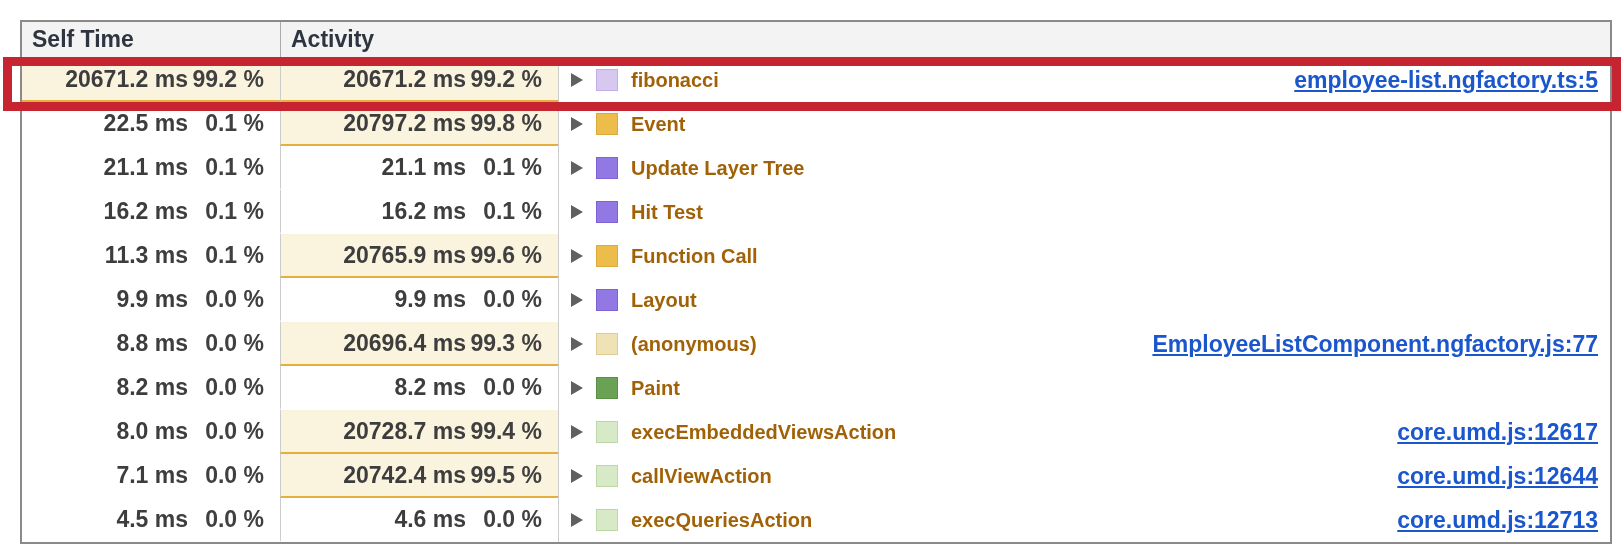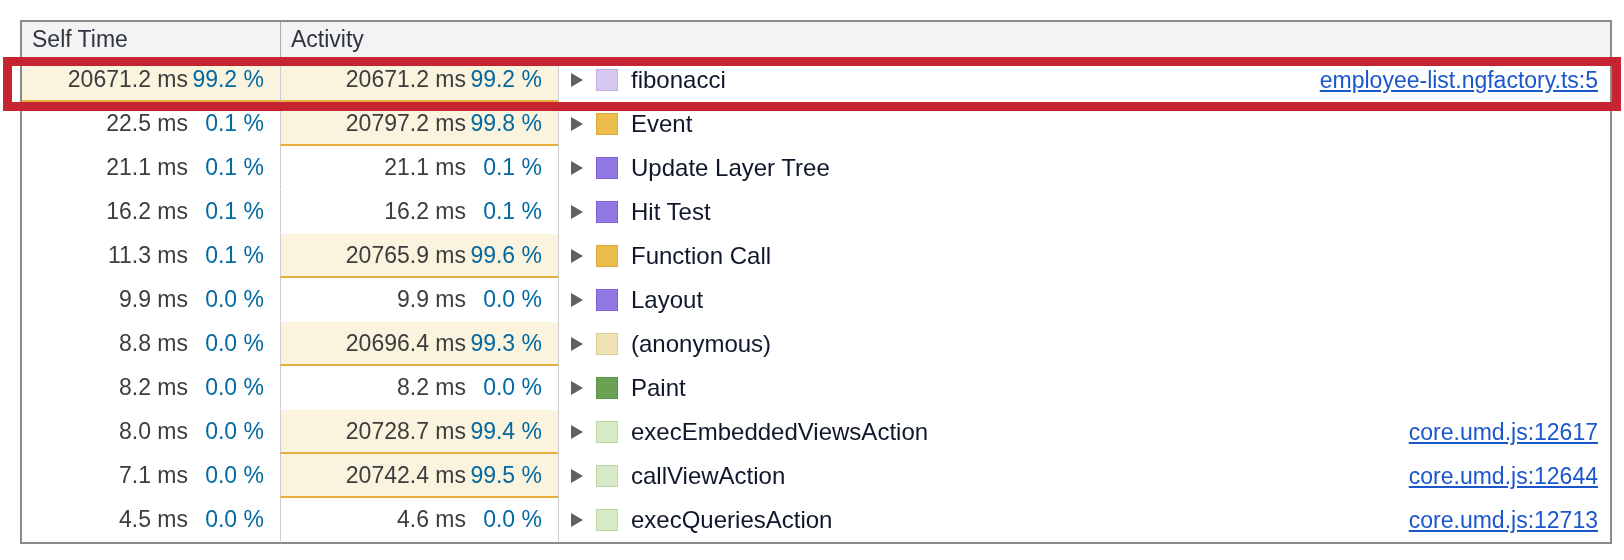--- a/index.html
+++ b/index.html
@@ -10,20 +10,21 @@
     overflow: hidden;
     position: relative;
   }
   .datagrid {
     position: absolute;
     left: 20px; top: 20px;
     width: 1588px;
     border: 2px solid #8a8a8a;
     box-sizing: content-box;
     background: #fff;
+    font-weight: bold;
   }
   .grid-header {
     display: flex;
     height: 35px;
     background: #f3f3f3;
     border-bottom: 1px solid #c6c6c6;
   }
   .grid-header .hcell {
     display: flex;
     align-items: center;
@@ -53,21 +54,21 @@
   }
   .num-cell.col-total, .act-cell { border-left: 1px solid #cccccc; }
   .num-cell.hl {
     background: #faf3de;
     border-bottom-color: #e6ae3d;
   }
   .ms-val { color: #3d3d3d; }
   .pct-val {
     width: 76px;
     text-align: right;
-    color: #0369a1;
+    color: #404040;
   }
   .act-cell {
     flex: 1; min-width: 0;
     display: flex;
     align-items: center;
     box-sizing: border-box;
     padding-left: 12px;
     padding-right: 12px;
   }
   .disclosure {
@@ -79,22 +80,22 @@
     flex: none;
   }
   .evt-icon {
     width: 22px; height: 22px;
     box-sizing: border-box;
     border: 1px solid rgba(0,0,0,0.15);
     margin-right: 13px;
     flex: none;
   }
   .act-label {
-    font-size: 24px;
-    color: #0f172a;
+    font-size: 20px;
+    color: #a16207;
     white-space: nowrap;
   }
   .src-link {
     margin-left: auto;
     font-size: 23px;
     color: #1a56cc;
     text-decoration: underline;
     white-space: nowrap;
     cursor: pointer;
   }
@@ -230,20 +231,21 @@
       <span class="pct-val">0.0 %</span>
     </div>
     <div class="num-cell col-total hl">
       <span class="ms-val">20696.4 ms</span>
       <span class="pct-val">99.3 %</span>
     </div>
     <div class="act-cell">
       <span class="disclosure"></span>
       <span class="evt-icon" style="background: rgb(239, 227, 181); border-color: rgb(221, 205, 147);"></span>
       <span class="act-label">(anonymous)</span>
+      <span class="src-link">EmployeeListComponent.ngfactory.js:77</span>
     </div>
   </div>
 
   <div class="grid-row">
     <div class="num-cell col-self">
       <span class="ms-val">8.2 ms</span>
       <span class="pct-val">0.0 %</span>
     </div>
     <div class="num-cell col-total">
       <span class="ms-val">8.2 ms</span>

